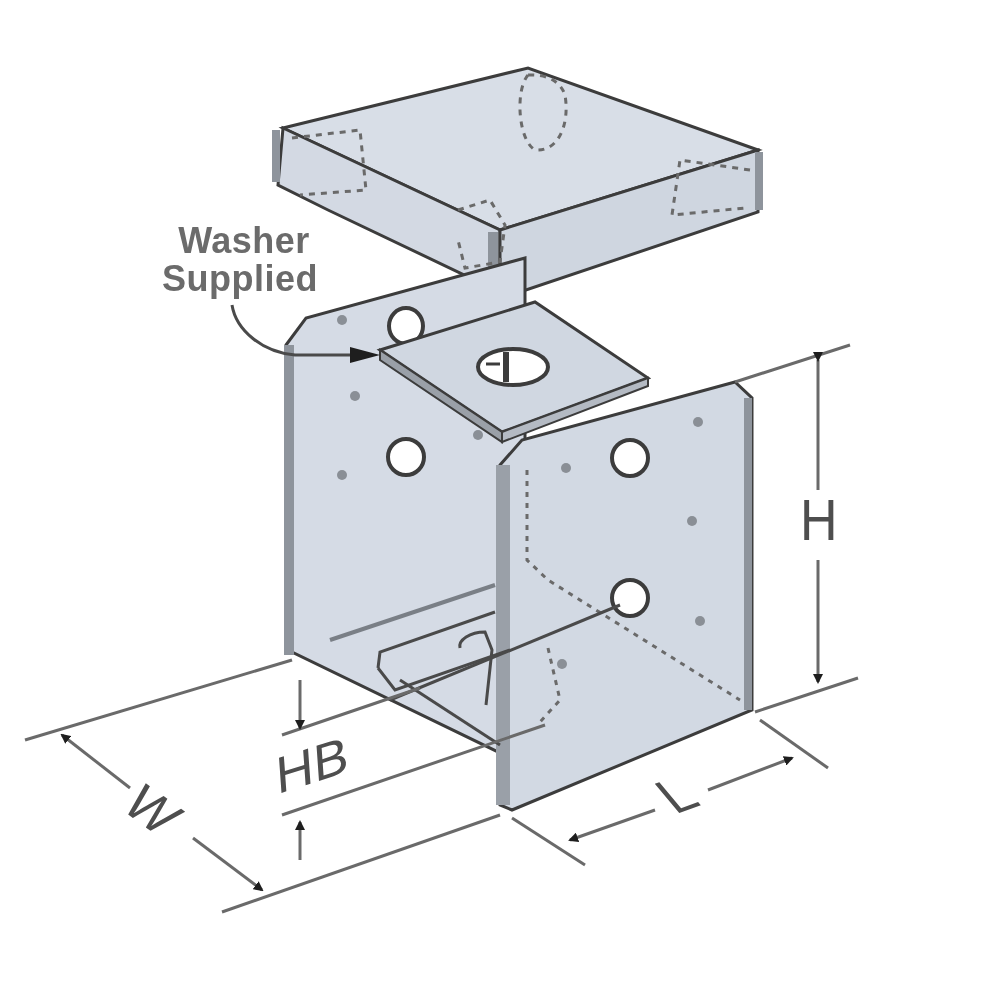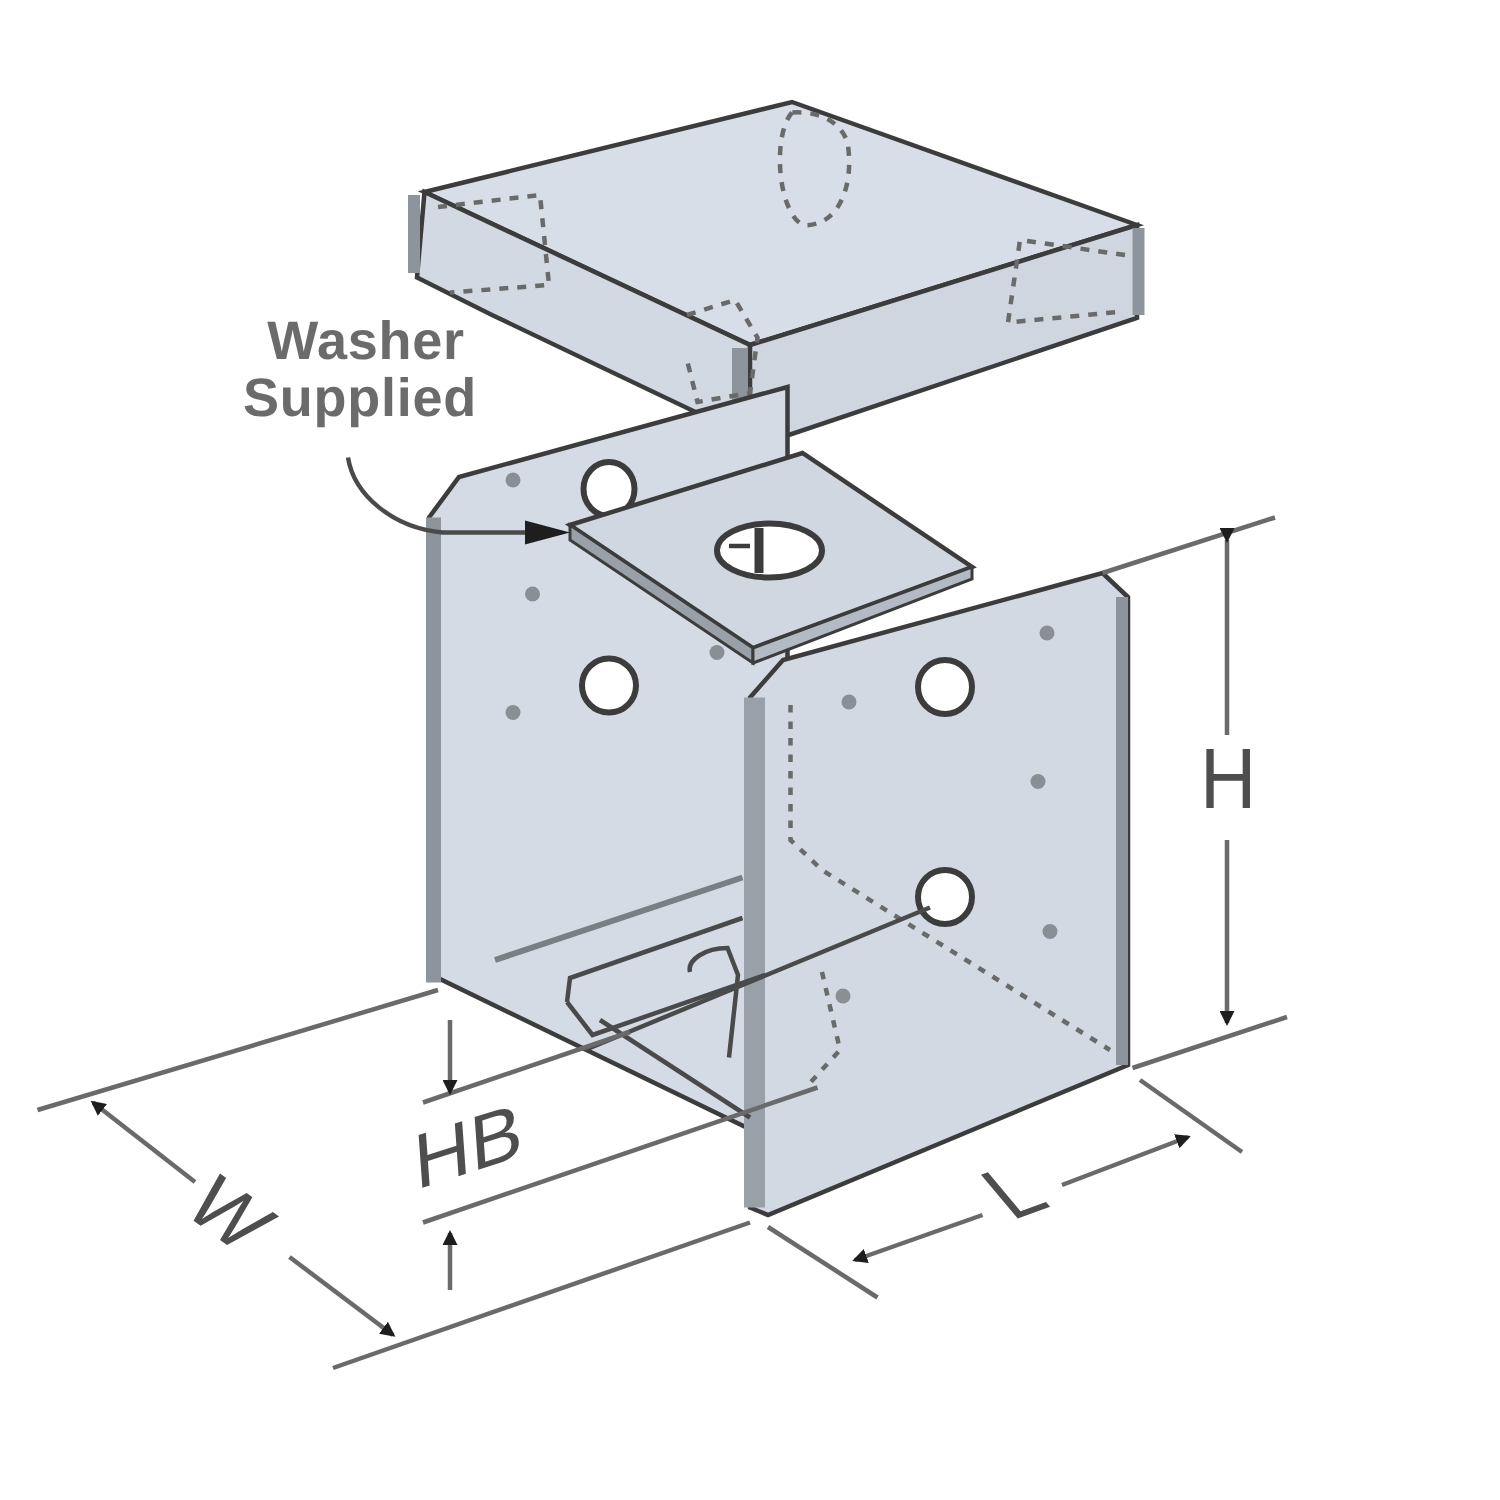--- a/index.html
+++ b/index.html
@@ -117,21 +117,21 @@
     <line x1="655" y1="810" x2="570" y2="840" marker-end="url(#arr)"></line>
     <line x1="708" y1="790" x2="792" y2="758" marker-end="url(#arr)"></line>
   </g>
 
   <g>
     <path d="M232,305 C236,330 262,352 295,355 L370,355" fill="none" stroke="#4a4a4a" stroke-width="3"></path>
     <path d="M350,347 L380,355 L350,363 Z" fill="#1e1e1e"></path>
   </g>
 </svg>
 
-<div class="lbl callout" style="left:162px; top:208px; text-align:center;">
+<div class="lbl callout" style="left:162px; top:222px; text-align:center;">
   <div style="padding-left:8px;">Washer</div>
   <div>Supplied</div>
 </div>
 
 <div class="lbl dim" style="left:800px; top:490px; transform: scaleY(1.1);">H</div>
 <div class="lbl dim" style="left:276px; top:735px; transform: skewY(-14deg) rotate(-4deg);">HB</div>
 <div class="lbl dim" style="left:128px; top:780px; transform: rotate(36deg) skewX(-10deg);">W</div>
 <div class="lbl dim" style="left:662px; top:765px; transform: rotate(-20deg) skewX(20deg);">L</div>
 
 </body></html>

